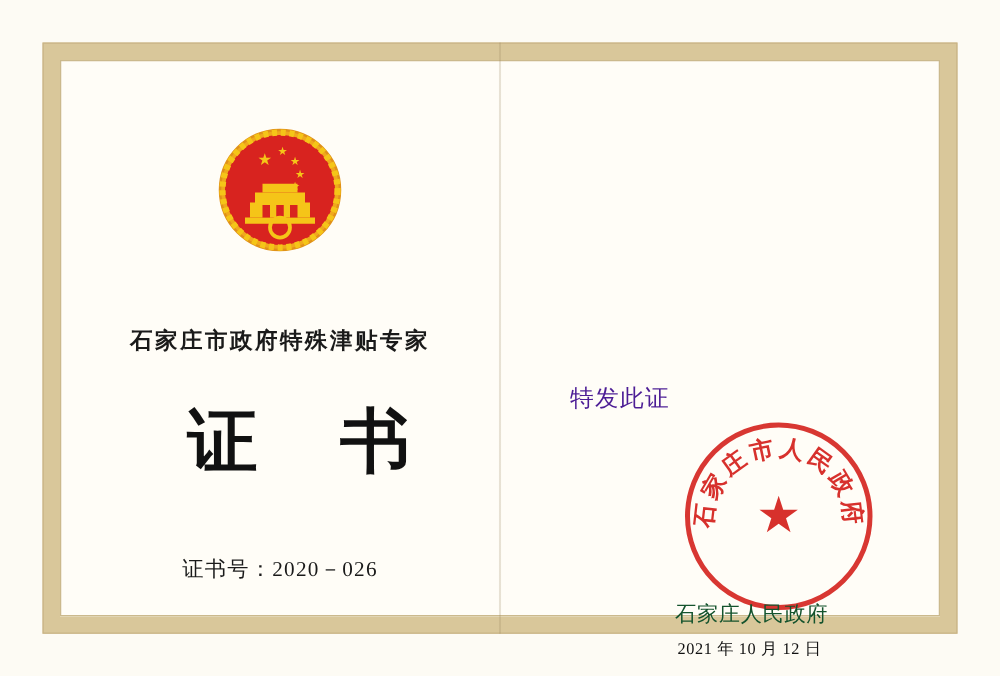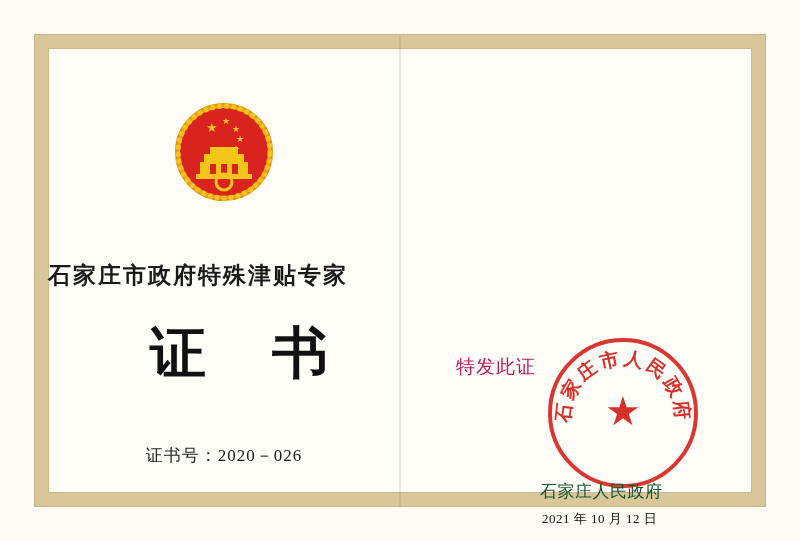--- a/index.html
+++ b/index.html
@@ -76,22 +76,22 @@
     left: 118px;
     top: 52px;
     width: 116px;
     height: 110px;
   }
   .emblem-title {
     position: absolute;
     left: 0;
     right: 0;
     top: 212px;
-    text-align: left;
-    font-size: 23px;
+    text-align: center;
+    font-size: 18px;
     letter-spacing: 2px;
     color: #1a1a1a;
     font-family: "Liberation Serif", serif;
     font-weight: 700;
   }
   .big-title {
     position: absolute;
     left: 0;
     right: 0;
     top: 268px;
@@ -141,23 +141,22 @@
   }
   .hand-gap {
     display: inline-block;
     width: 26px;
   }
   .issue-line {
     position: absolute;
     left: 56px;
     top: 258px;
     font-size: 19px;
-    color: #be185d;
+    color: #4c1d95;
     letter-spacing: 1px;
-    margin-top: 48px;
   }
   
   .seal {
     position: absolute;
     left: 148px;
     top: 290px;
     width: 150px;
     height: 150px;
   }
   .seal-ring {

